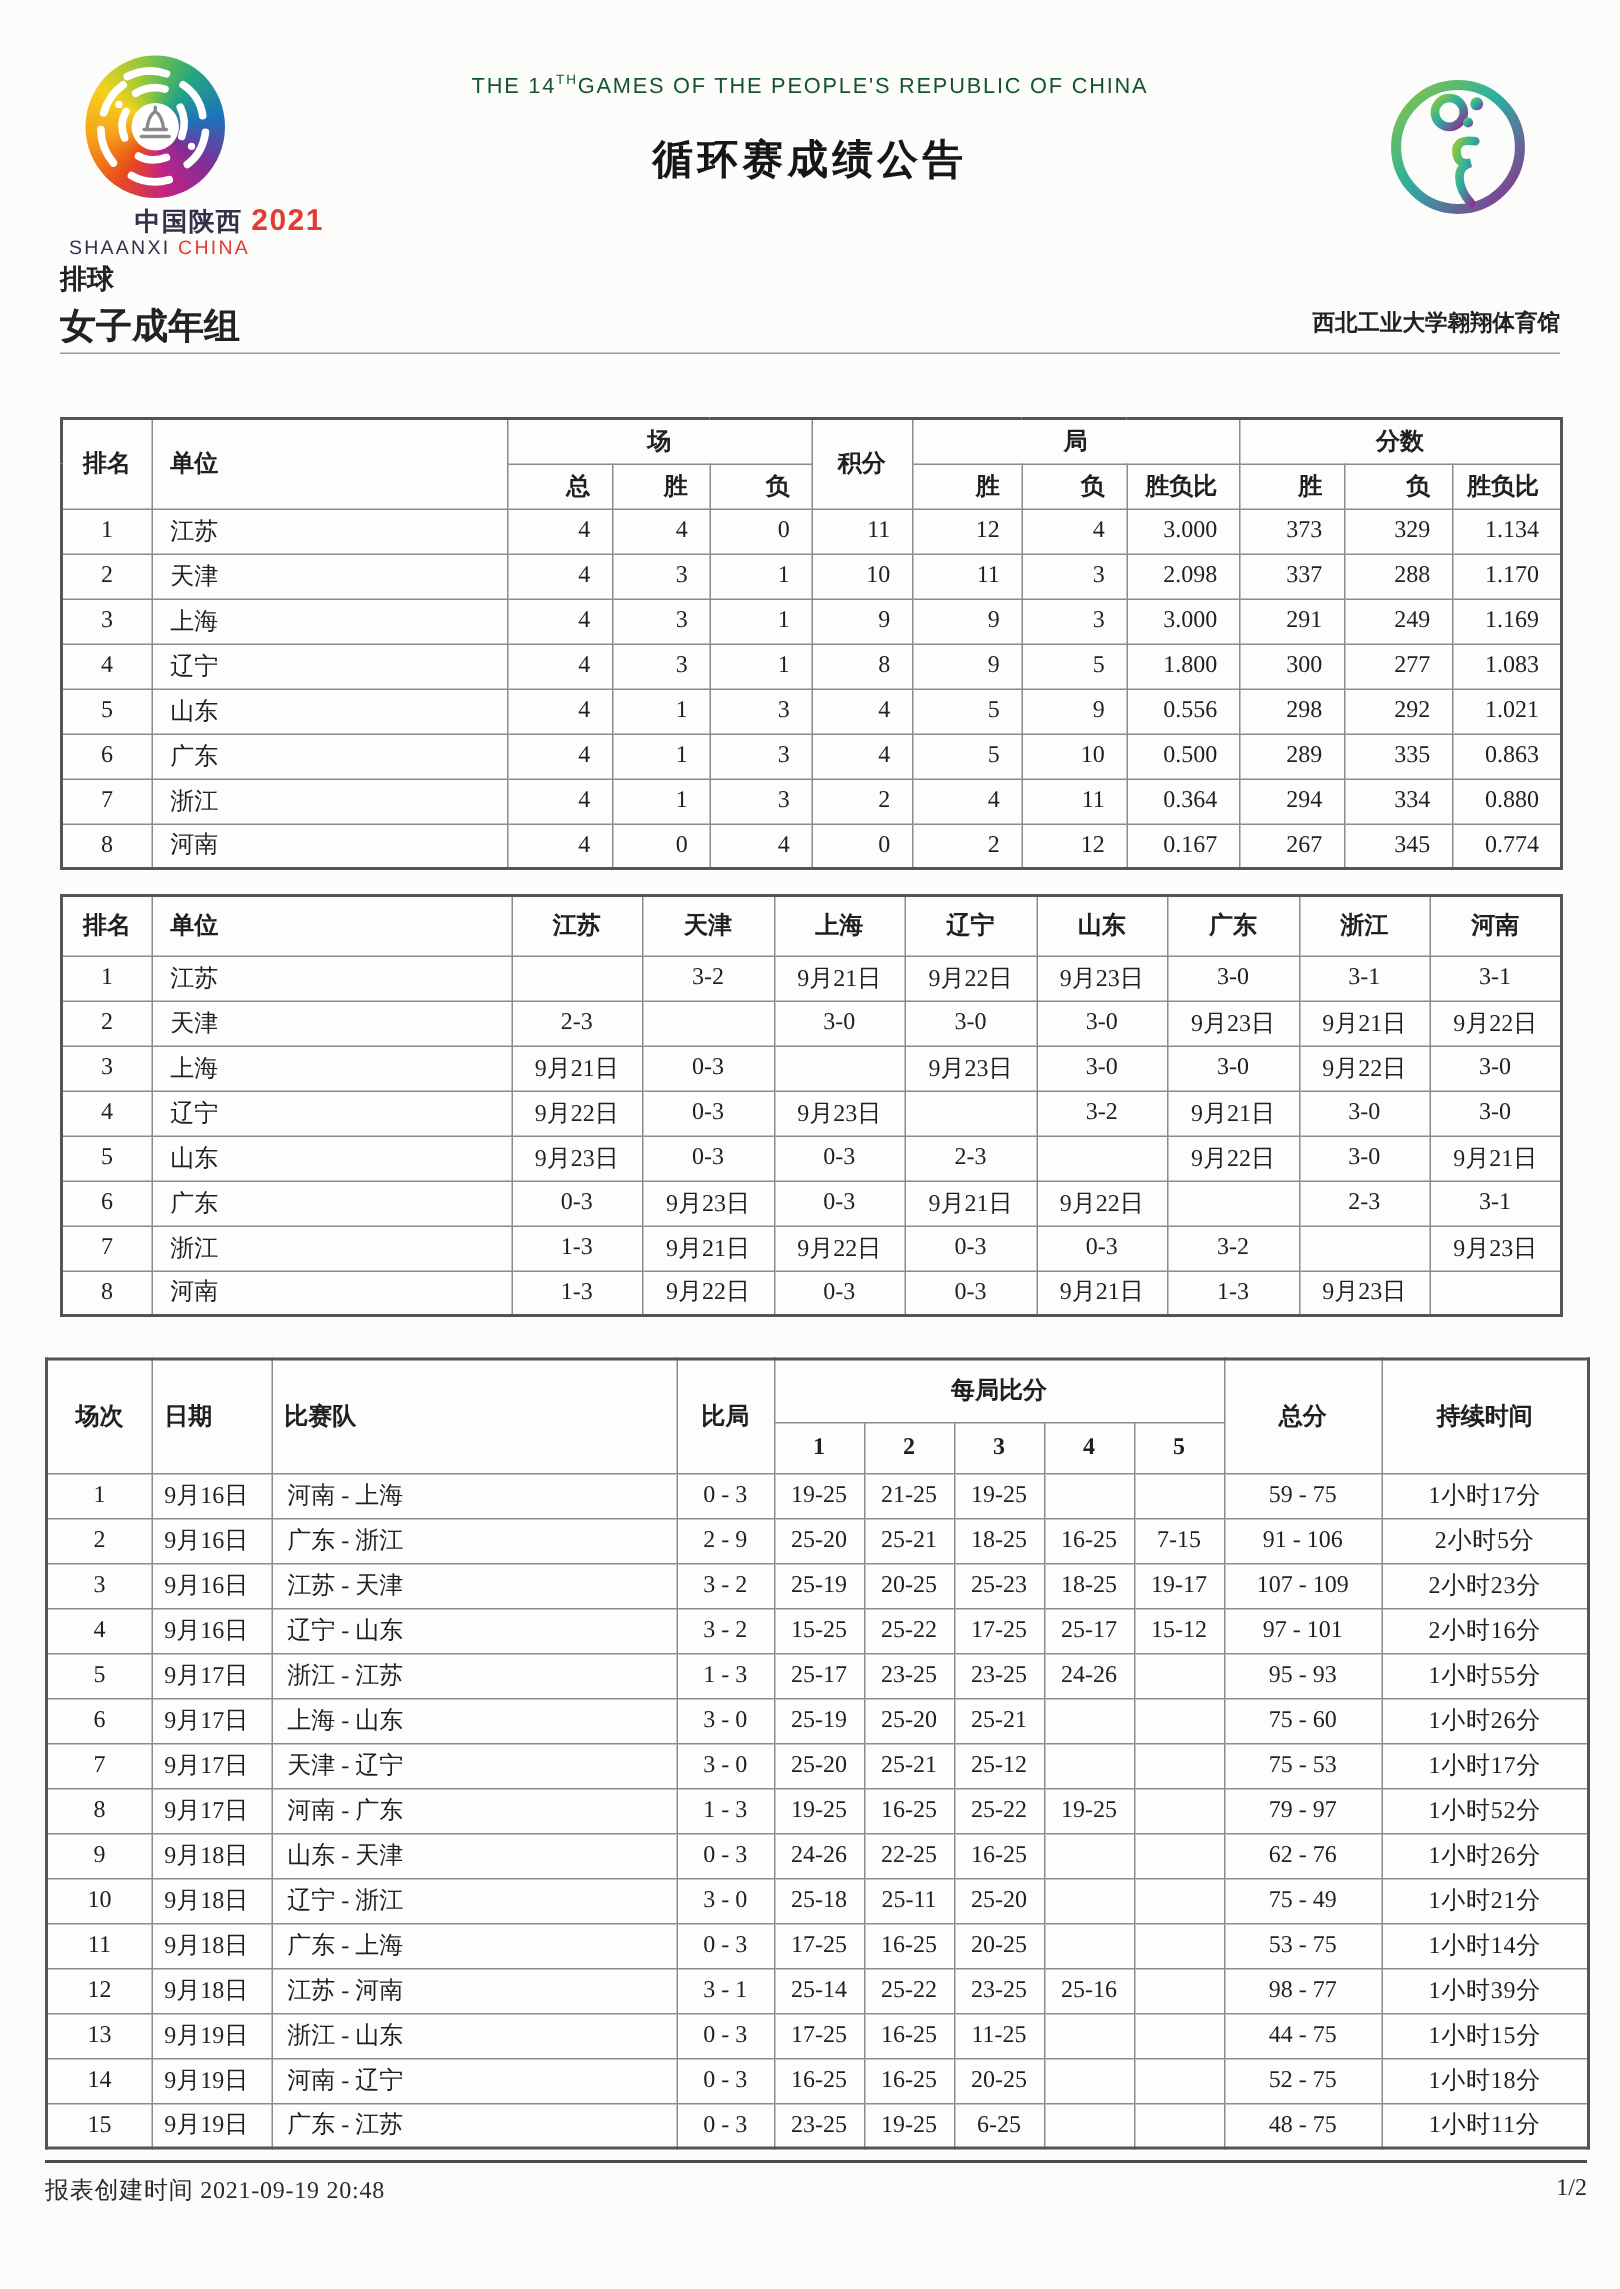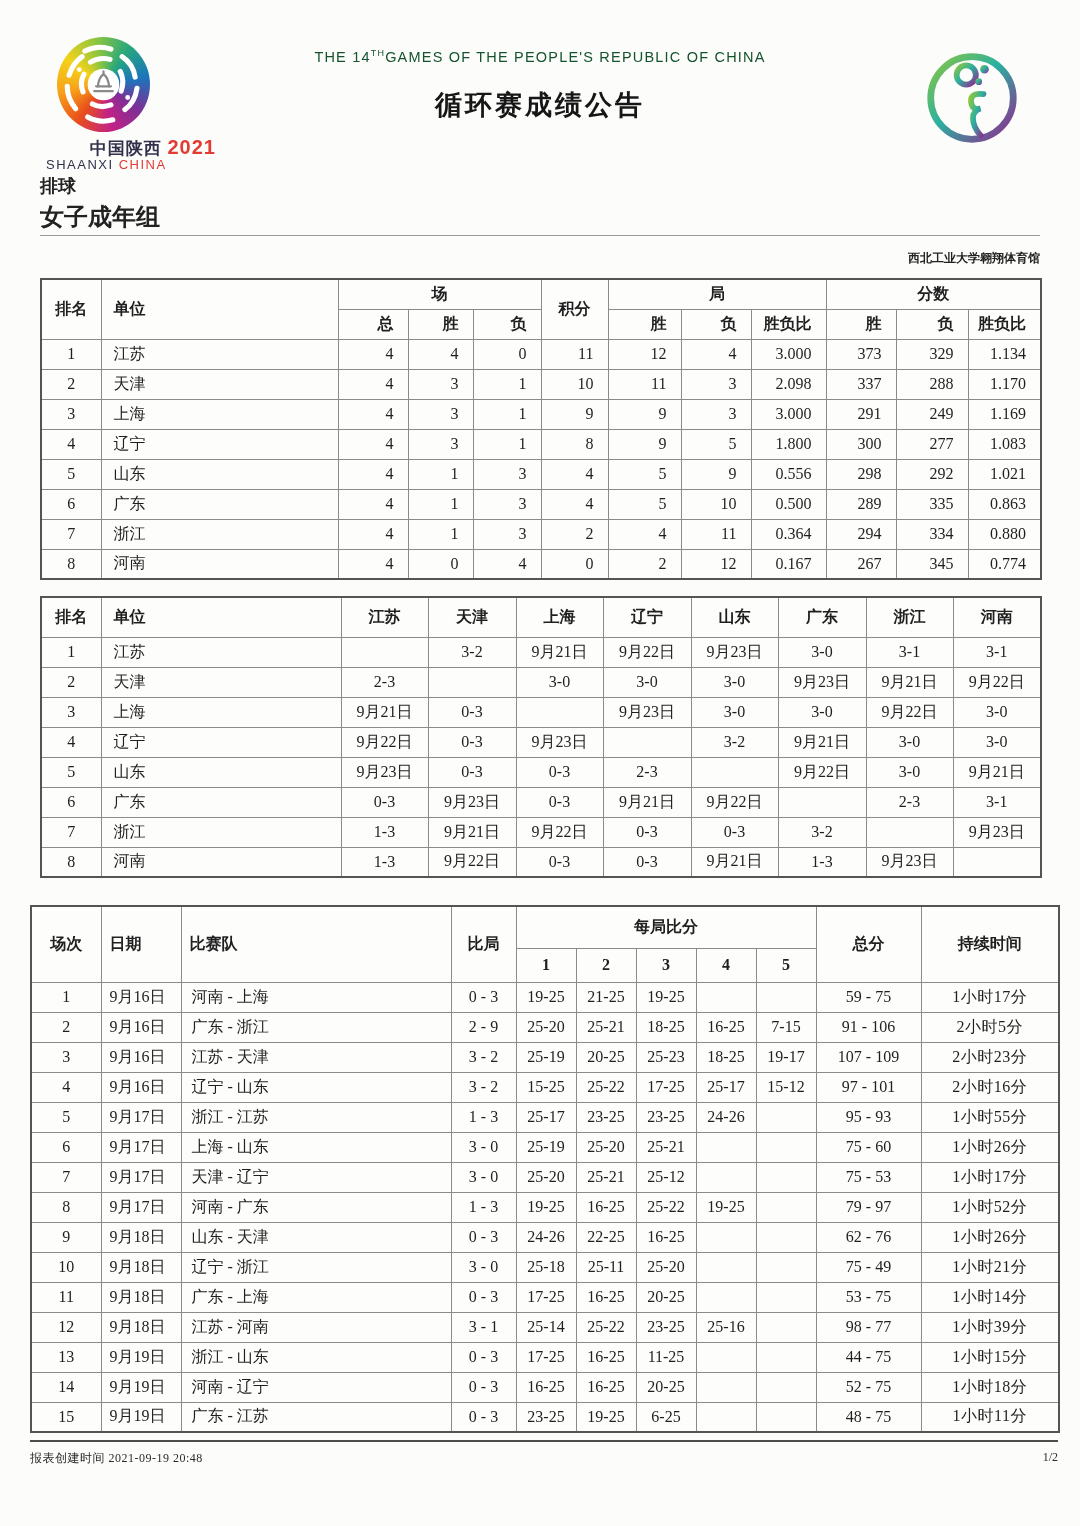--- a/index.html
+++ b/index.html
@@ -34,21 +34,21 @@
     font-size:34px; font-weight:bold; color:#3d3d3d; letter-spacing:2px; }
   .title-en { font-family:"Liberation Sans","DejaVu Sans",sans-serif;
     font-size:14.5px; color:#14532d; letter-spacing:1.2px; margin-top:2px; }
   .title-en sup { font-size:9px; }
   .subtitle { font-size:27px; font-weight:bold; color:#161616; letter-spacing:3px; margin-top:22px; }
 
   .right-logo { position:absolute; right:60px; top:50px; width:96px; height:100px; }
 
   .sport-label { position:absolute; left:40px; top:174px; font-size:18px; font-weight:bold; }
   .group-label { position:absolute; left:40px; top:201px; font-size:24px; font-weight:bold; }
-  .venue-label { position:absolute; right:40px; top:206px; font-size:12px; font-weight:bold;margin-top:44px; }
+  .venue-label { position:absolute; right:40px; top:206px; font-size:15px; font-weight:bold; }
   .header-rule { position:absolute; left:40px; top:235px; width:1000px; border-top:1px solid #9a9a9a; }
 
   
   table { border-collapse:collapse; table-layout:fixed; font-size:16px; color:#1f1f1f;
           background:#fdfdfc; }
   th,td { border:1px solid #8b8b8b; height:30px; padding:0 4px;
           overflow:hidden; white-space:nowrap; }
   th { font-weight:bold; }
   table { border:2px solid #545454; }
 
@@ -80,21 +80,21 @@
   .t3 td { text-align:center; }
   .t3 td:nth-child(2) { text-align:left; padding-left:8px; }
   .t3 td:nth-child(3) { text-align:left; padding-left:10px; }
   .t3 td:nth-child(11) { letter-spacing:0.5px; }
   .t3 td:nth-child(12) { text-align:left; padding-left:8px; }
   .t3 thead tr:first-child th { height:42px; }
   .t3 thead tr:last-child th  { height:34px; }
 
   
   .footer-rule { position:absolute; left:30px; top:1440px; width:1028px; border-top:2px solid #4c4c4c; }
-  .footer { position:absolute; left:30px; top:1450px; width:1028px; font-size:12px; color:#2a2a2a; }
+  .footer { position:absolute; left:30px; top:1450px; width:1028px; font-size:16px; color:#2a2a2a; }
   .footer .f-left  { float:left; letter-spacing:0.5px; }
   .footer .f-right { float:right; }
 </style>
 </head>
 <body>
 
 <div class="page">
 
   <div class="emblem">
     <svg viewBox="0 0 100 100">

